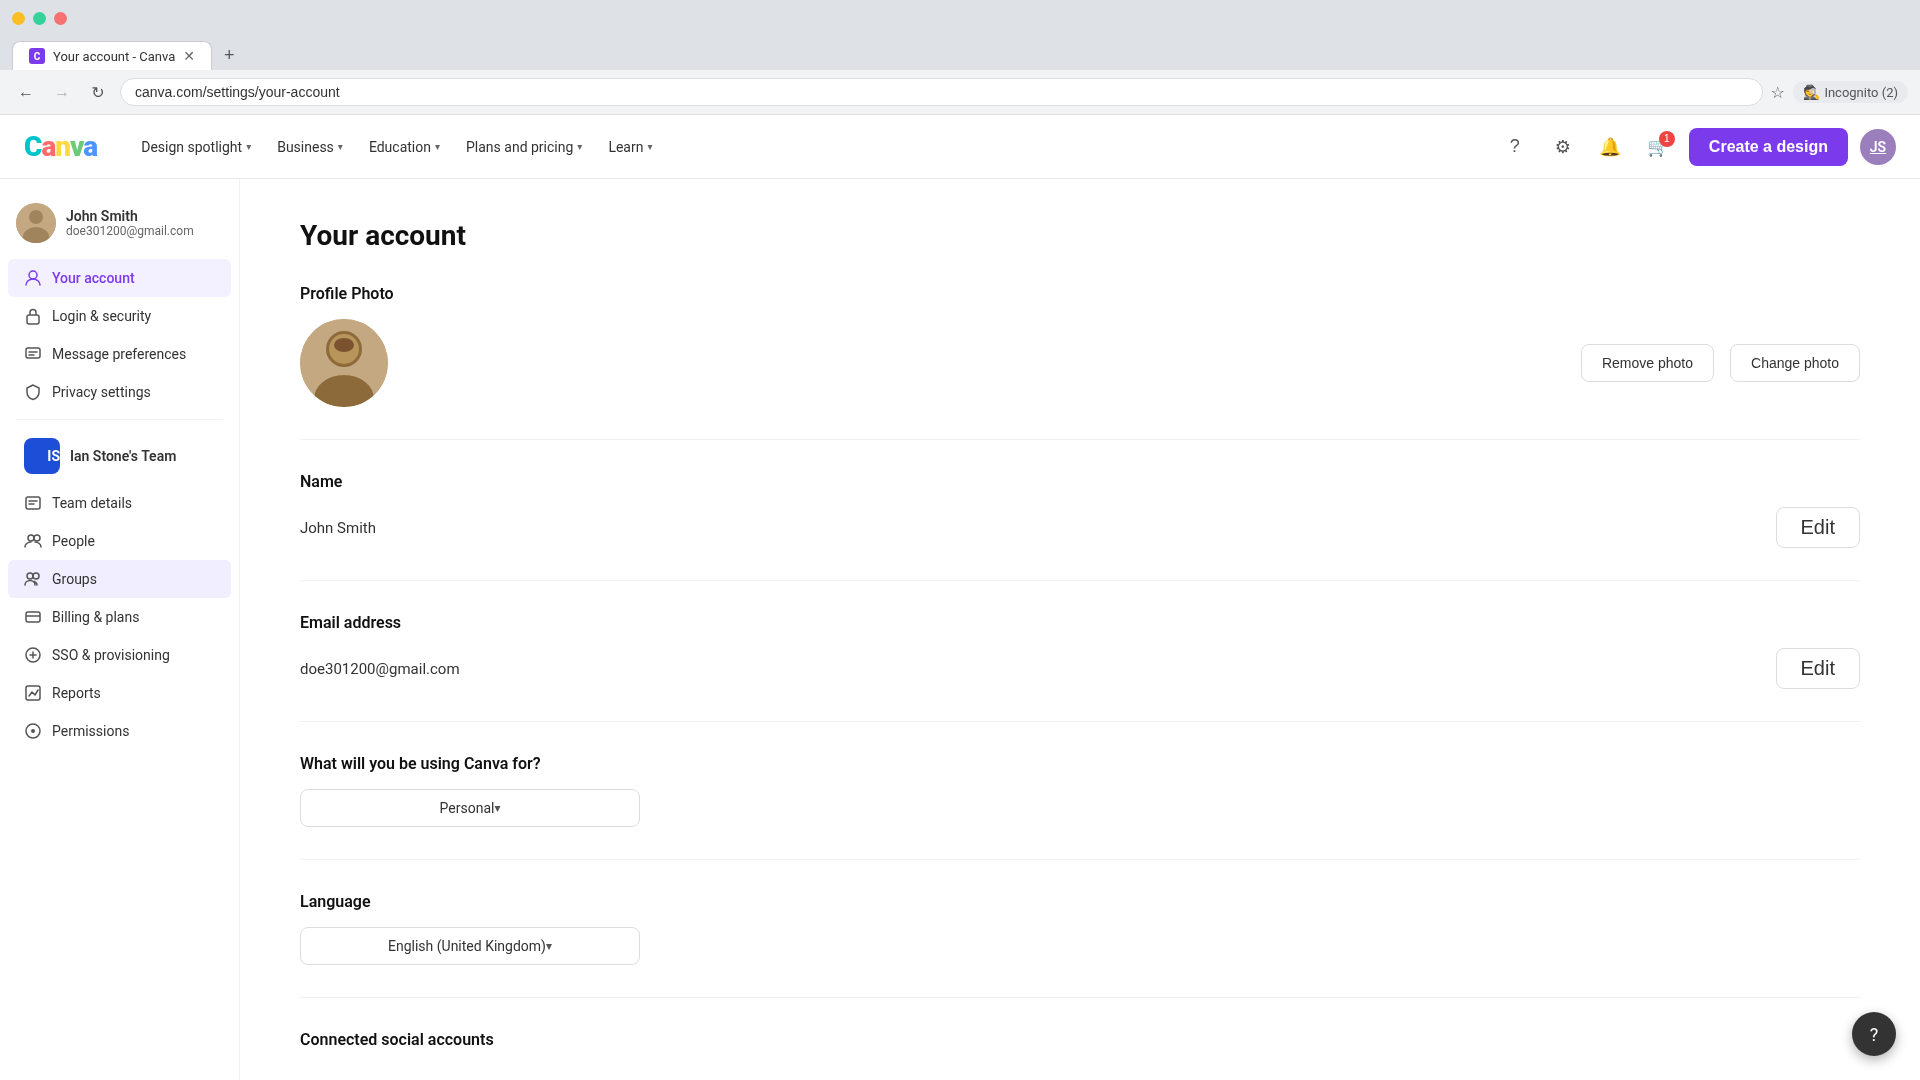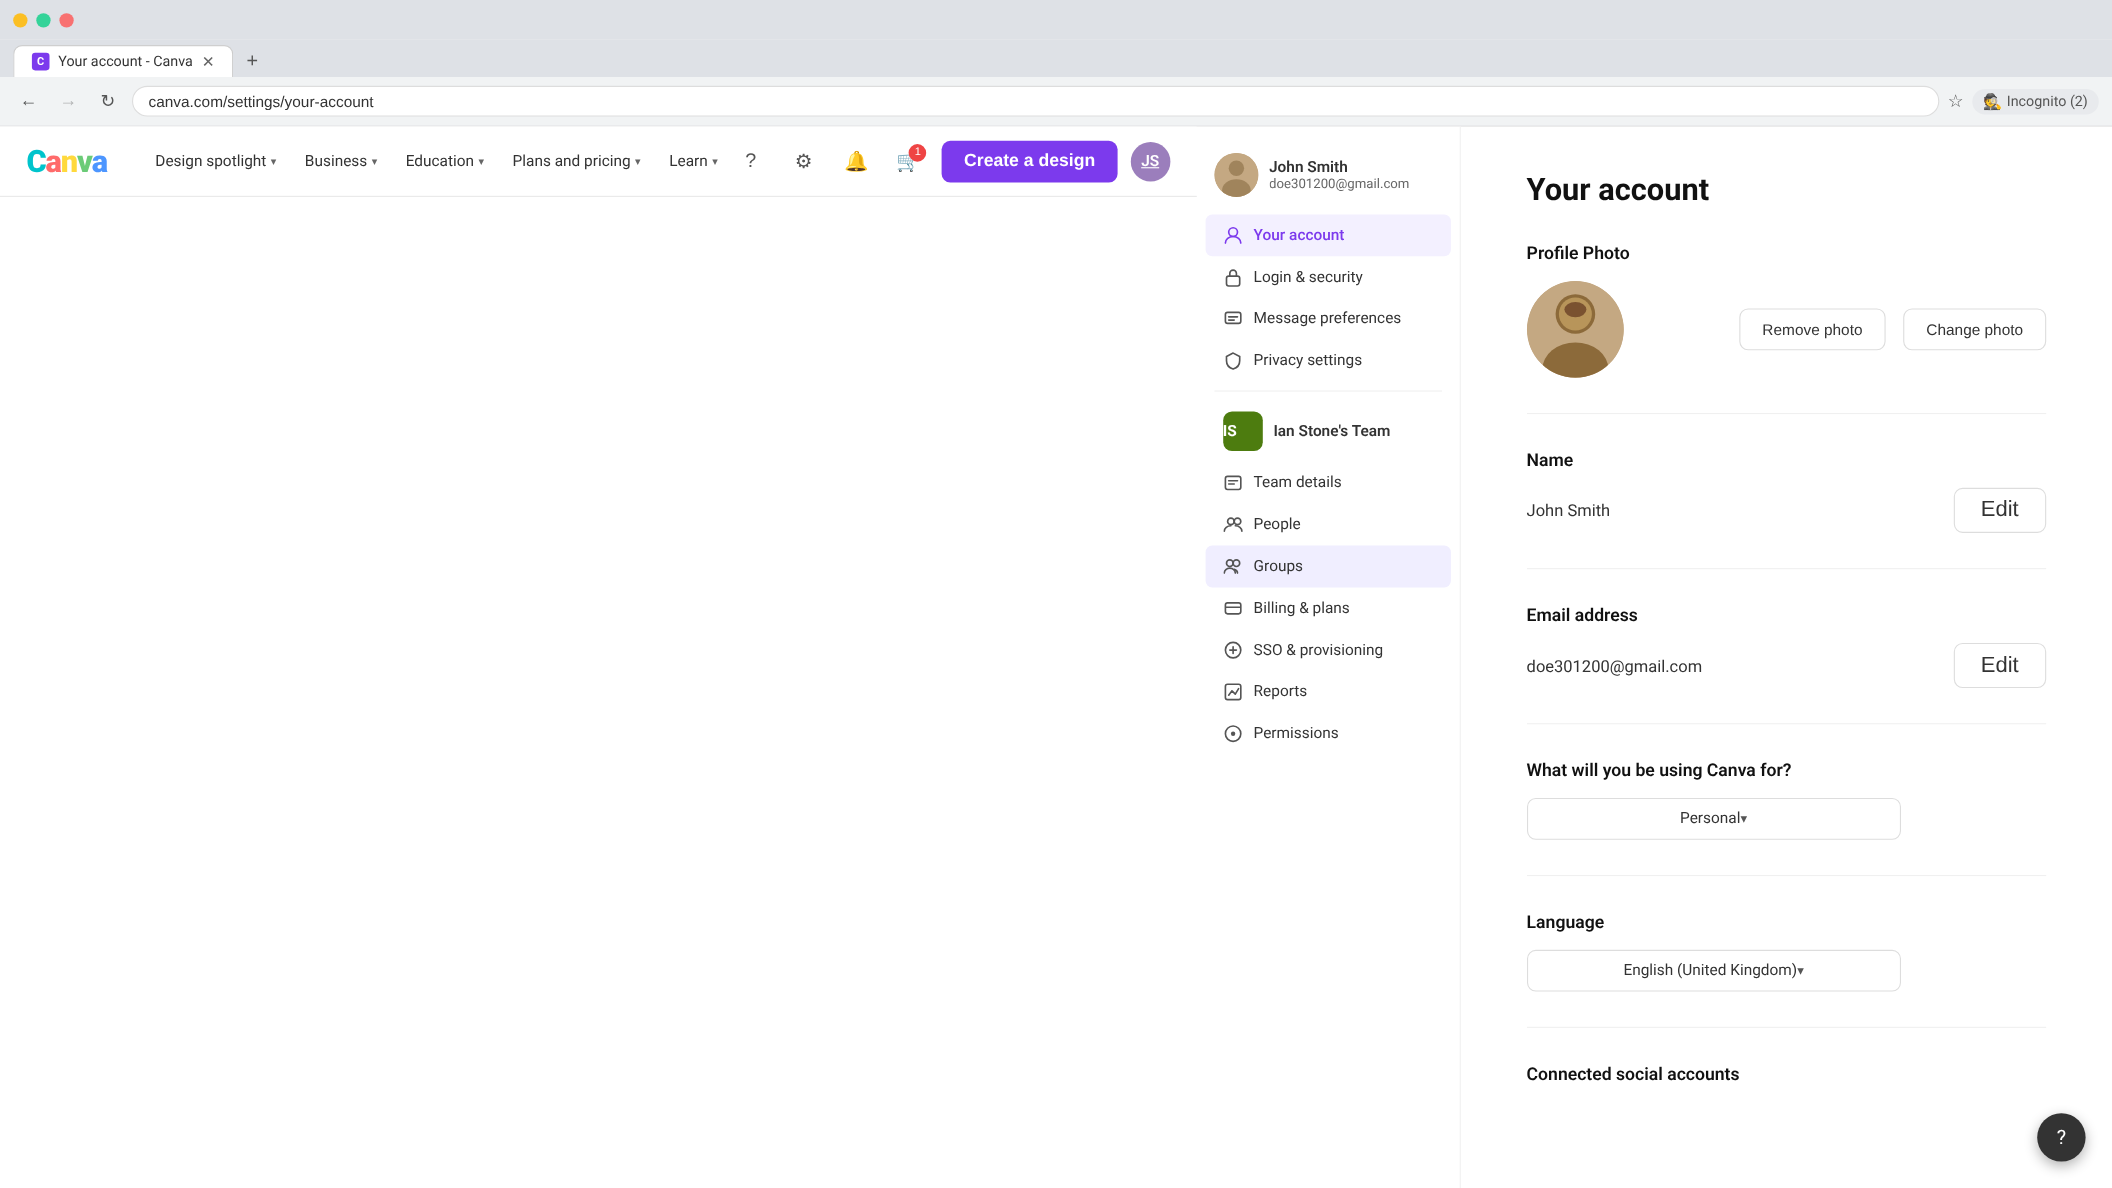--- a/index.html
+++ b/index.html
@@ -19,21 +19,21 @@
     .tab-close-btn { margin-left: auto; background: none; border: none; cursor: pointer; color: #666; font-size: 14px; }
     .new-tab-btn { background: none; border: none; cursor: pointer; font-size: 18px; color: #555; margin-left: 4px; padding: 4px 8px; }
     .address-bar { display: flex; align-items: center; gap: 8px; padding: 6px 12px; background: #f1f3f4; height: 44px; }
     .nav-btn { background: none; border: none; cursor: pointer; color: #555; font-size: 16px; padding: 4px; border-radius: 50%; width: 28px; height: 28px; display: flex; align-items: center; justify-content: center; }
     .address-input { flex: 1; background: #fff; border: 1px solid #ddd; border-radius: 20px; padding: 5px 14px; font-size: 14px; color: #333; outline: none; }
     .toolbar-right { display: flex; align-items: center; gap: 8px; }
     .star-btn, .incognito-badge { background: none; border: none; cursor: pointer; color: #555; font-size: 16px; }
     .incognito-badge { display: flex; align-items: center; gap: 4px; background: #e8eaed; border-radius: 12px; padding: 3px 10px; font-size: 13px; }
 
     
-    .app { display: flex; flex-direction: row; height: calc(1080px - 114px); }
+    .app { display: flex; flex-direction: column; height: calc(1080px - 114px); }
     .app-header { display: flex; align-items: center; padding: 0 24px; height: 64px; border-bottom: 1px solid #e8e8e8; background: #fff; flex-shrink: 0; }
     .logo { color: #7c3aed; font-size: 28px; font-weight: 900; margin-right: 32px; letter-spacing: -1px; }
     .logo span { color: #00c4cc; }
     .nav-menu { display: flex; align-items: center; gap: 2px; flex: 1; }
     .nav-item { display: flex; align-items: center; gap: 4px; padding: 8px 12px; border-radius: 6px; cursor: pointer; font-size: 14px; color: #333; white-space: nowrap; }
     .nav-chevron { font-size: 10px; color: #666; }
     .header-actions { display: flex; align-items: center; gap: 12px; }
     .icon-btn { background: none; border: none; cursor: pointer; width: 36px; height: 36px; border-radius: 50%; display: flex; align-items: center; justify-content: center; color: #555; font-size: 18px; }
     .cart-btn { position: relative; }
     .cart-badge { position: absolute; top: 2px; right: 2px; background: #ef4444; color: #fff; border-radius: 50%; width: 16px; height: 16px; font-size: 10px; display: flex; align-items: center; justify-content: center; }
@@ -53,21 +53,21 @@
     .user-email { font-size: 12px; color: #666; overflow: hidden; text-overflow: ellipsis; white-space: nowrap; }
 
     .sidebar-section { margin-bottom: 4px; }
     .sidebar-item { display: flex; align-items: center; gap: 10px; padding: 10px 16px; cursor: pointer; border-radius: 6px; margin: 0 8px; font-size: 14px; color: #333; }
     .sidebar-item.active { background: #f3f0ff; color: #7c3aed; font-weight: 500; }
     .sidebar-icon { width: 18px; height: 18px; flex-shrink: 0; display: flex; align-items: center; justify-content: center; }
 
     .sidebar-divider { height: 1px; background: #f0f0f0; margin: 8px 16px; }
 
     .team-header { display: flex; align-items: center; gap: 10px; padding: 10px 16px; margin: 0 8px; }
-    .team-avatar { width: 36px; height: 36px; border-radius: 8px; background: #4d7c0f; color: #fff; display: flex; align-items: center; justify-content: flex-start; font-size: 14px; font-weight: 700; flex-shrink: 0; }
+    .team-avatar { width: 36px; height: 36px; border-radius: 8px; background: #1d4ed8; color: #fff; display: flex; align-items: center; justify-content: flex-end; font-size: 14px; font-weight: 700; flex-shrink: 0; }
     .team-name { font-size: 14px; font-weight: 600; color: #333; }
 
     
     .page-content { flex: 1; overflow-y: auto; padding: 40px 60px; background: #fff; }
     .page-title { font-size: 28px; font-weight: 700; color: #111; margin-bottom: 32px; }
 
     .section { margin-bottom: 32px; border-bottom: 1px solid #f0f0f0; padding-bottom: 32px; }
     .section:last-child { border-bottom: none; }
     .section-title { font-size: 16px; font-weight: 600; color: #111; margin-bottom: 16px; }
 

